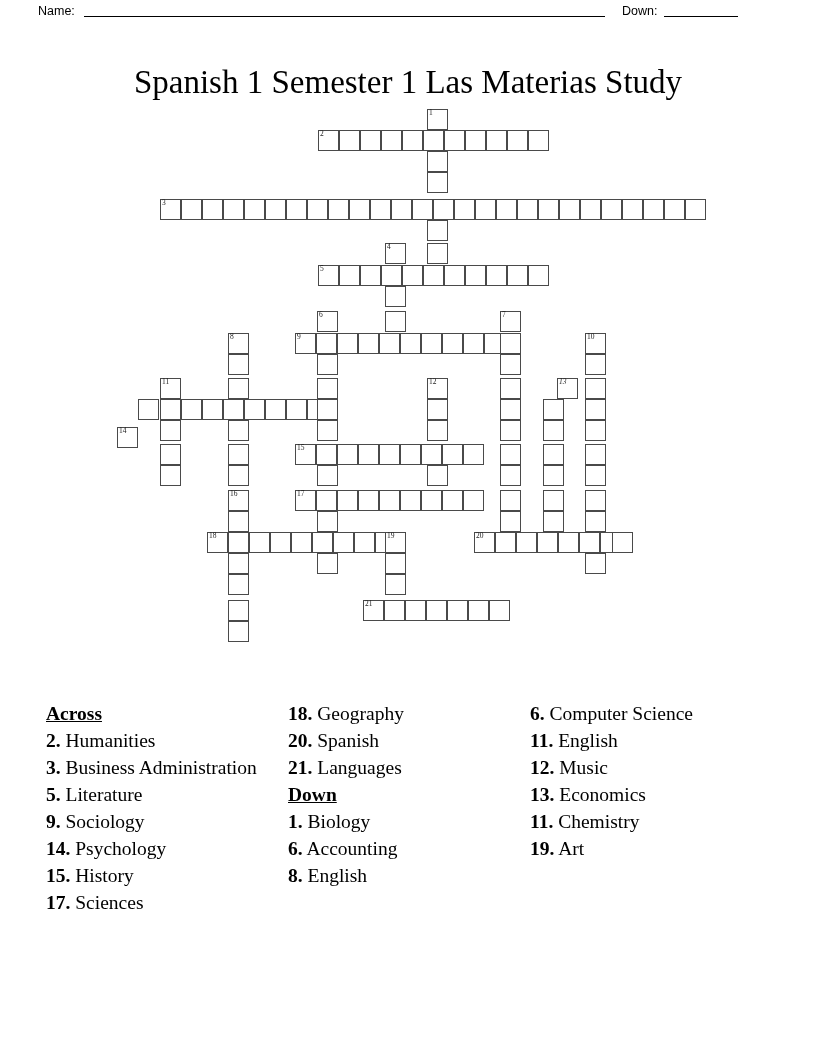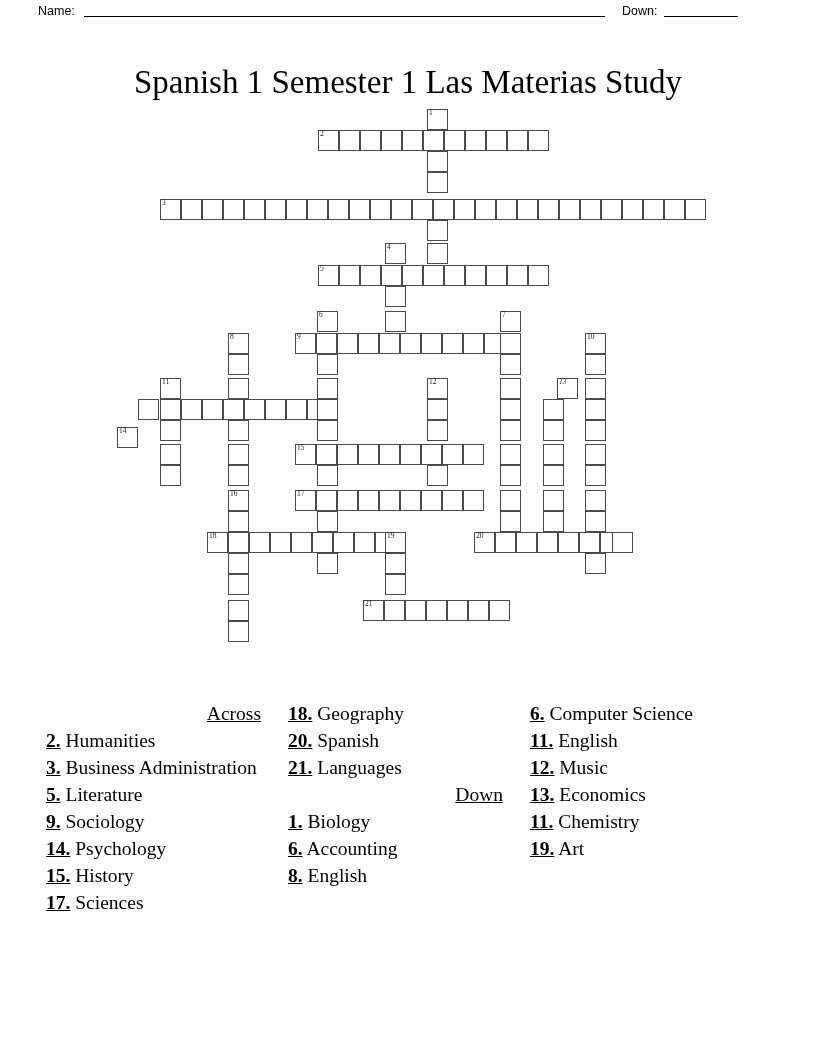--- a/index.html
+++ b/index.html
@@ -63,27 +63,26 @@
     position:absolute;
     top:0;
     font-size:19.5px;
     line-height:27px;
   }
   #clue-col-1 { left:46px;  width:215px; }
   #clue-col-2 { left:288px; width:215px; }
   #clue-col-3 { left:530px; width:230px; }
 
   .clue-heading {
-    font-weight:normal;
+    font-weight:bold;
     text-decoration:underline;
     display:block;
-    text-align:right;
   }
   .clue-item { display:block; }
-  .clue-item .cnum { font-weight:bold;text-decoration:underline; }
+  .clue-item .cnum { font-weight:bold; }
 </style>
 </head>
 <body>
 
 <div id="header-row">
   <span id="name-label">Name:</span>
   <span id="name-rule"></span>
   <span id="date-label">Down:</span>
   <span id="date-rule"></span>
 </div>

